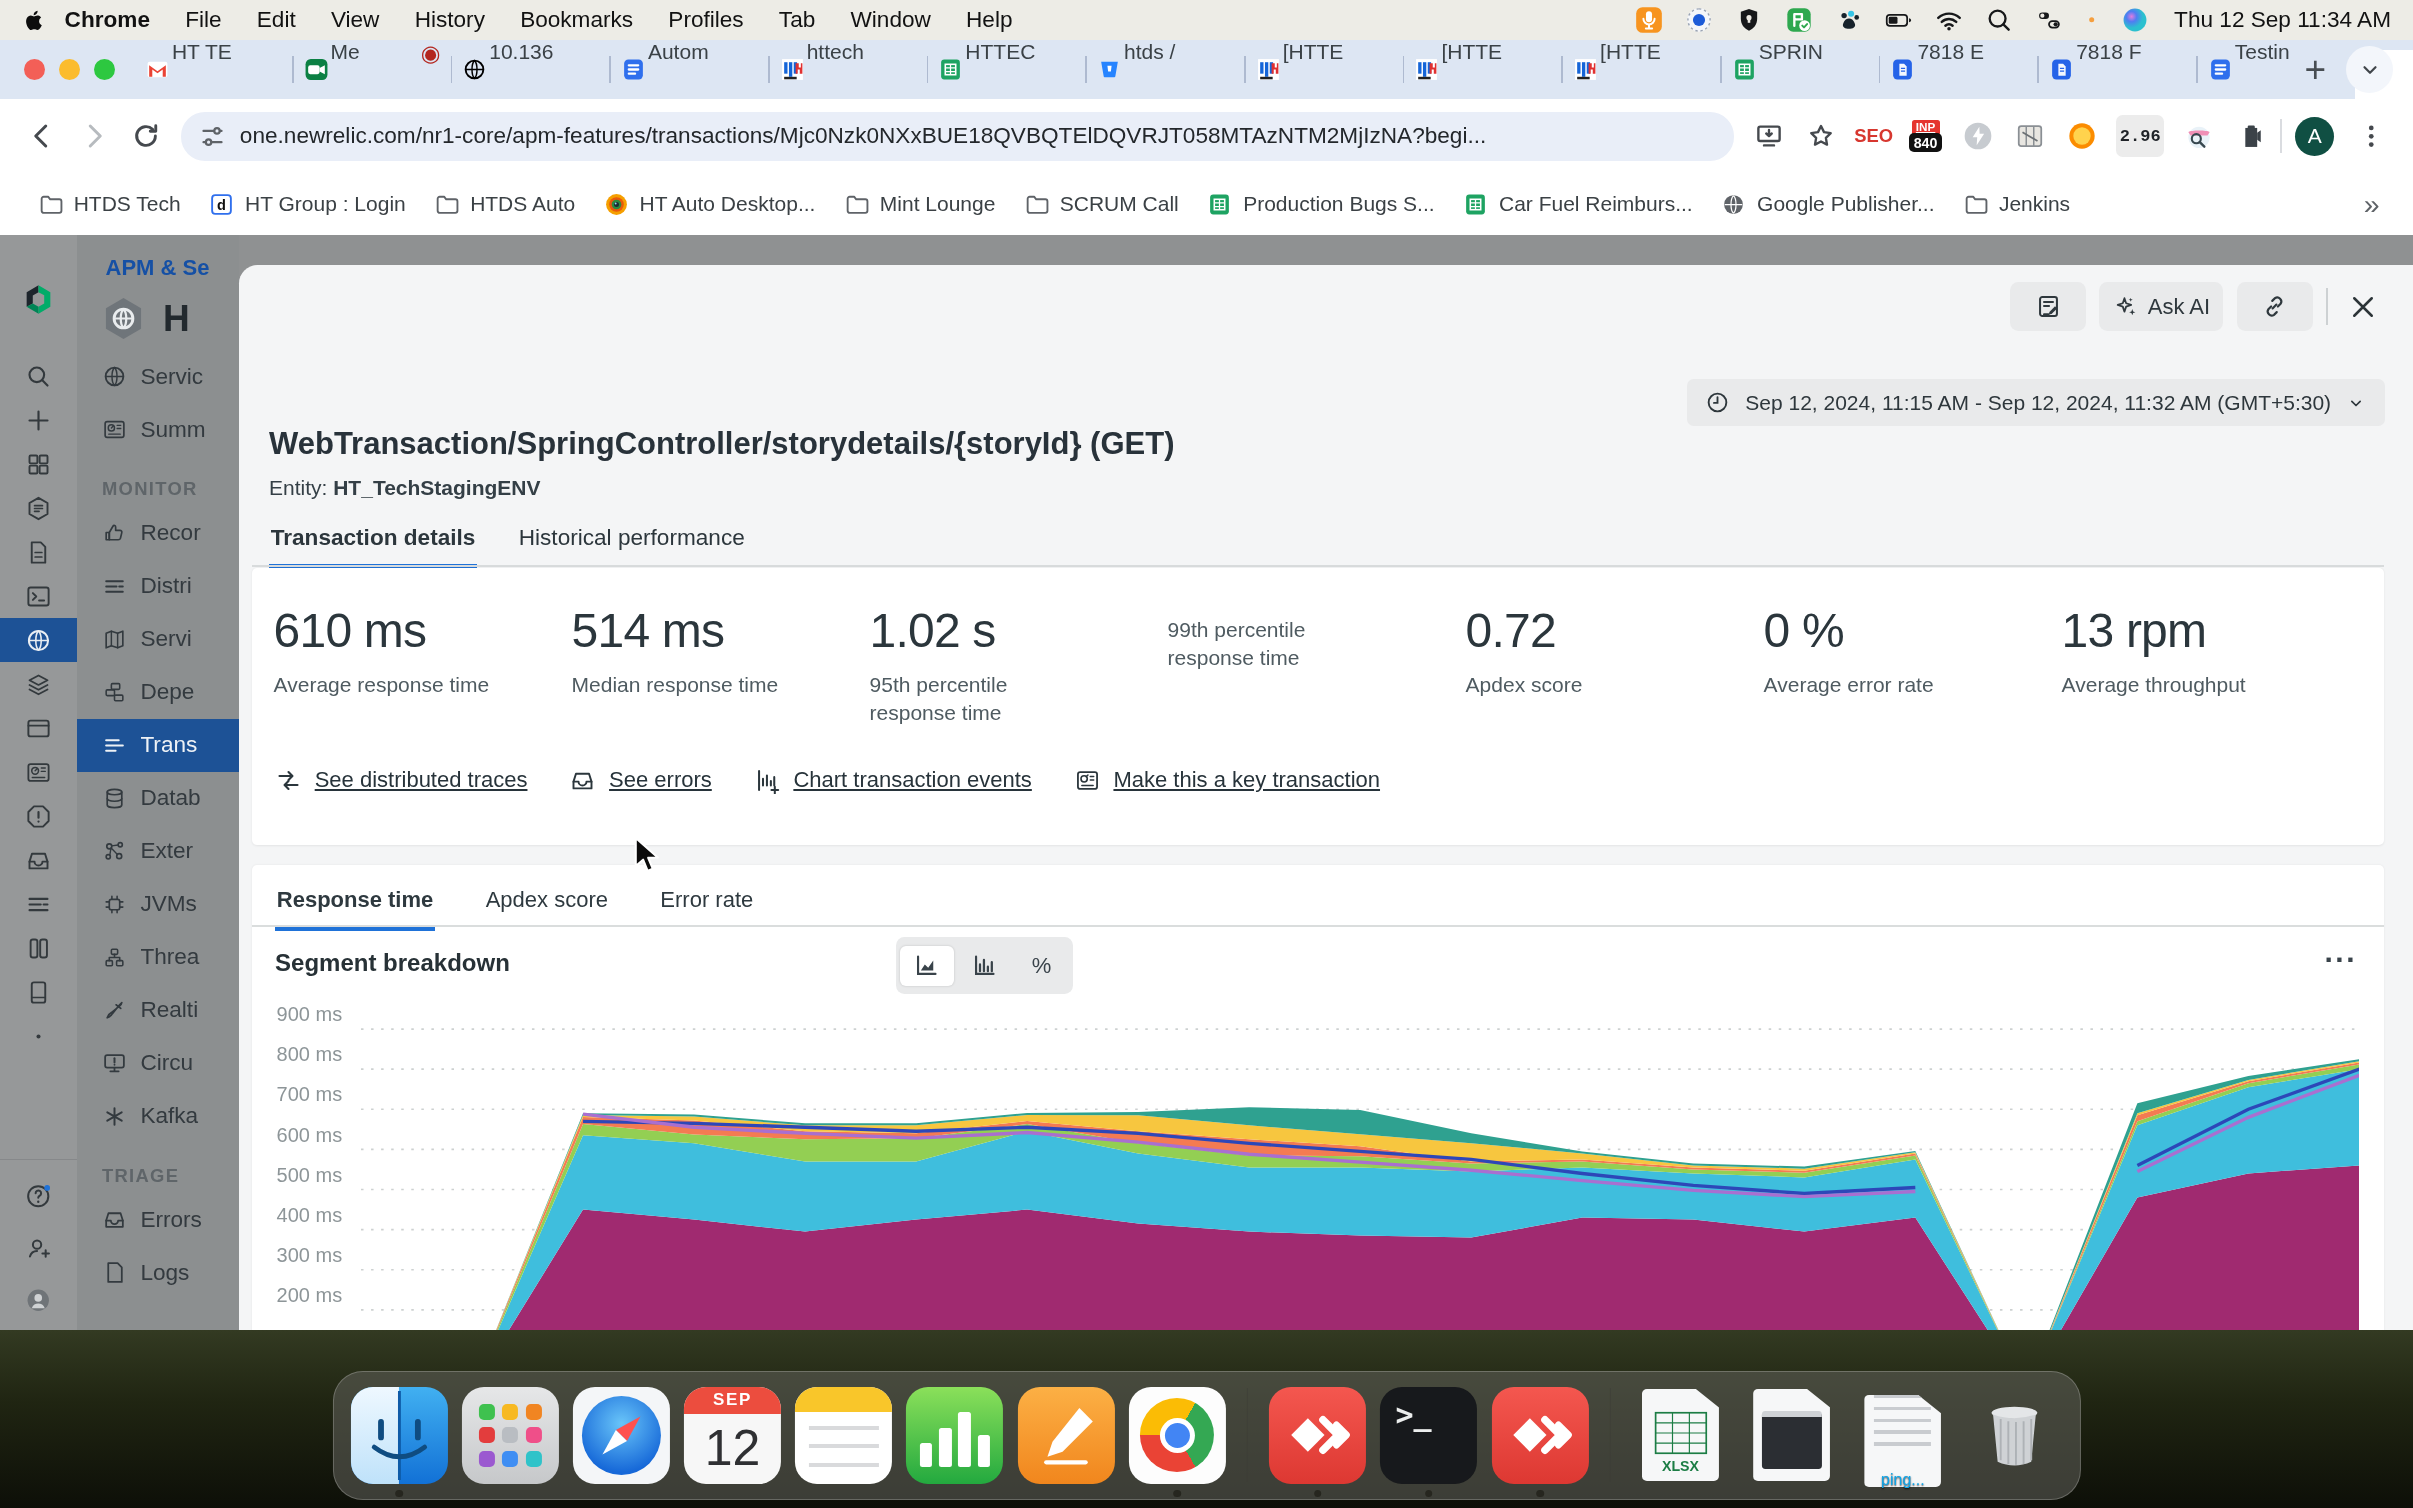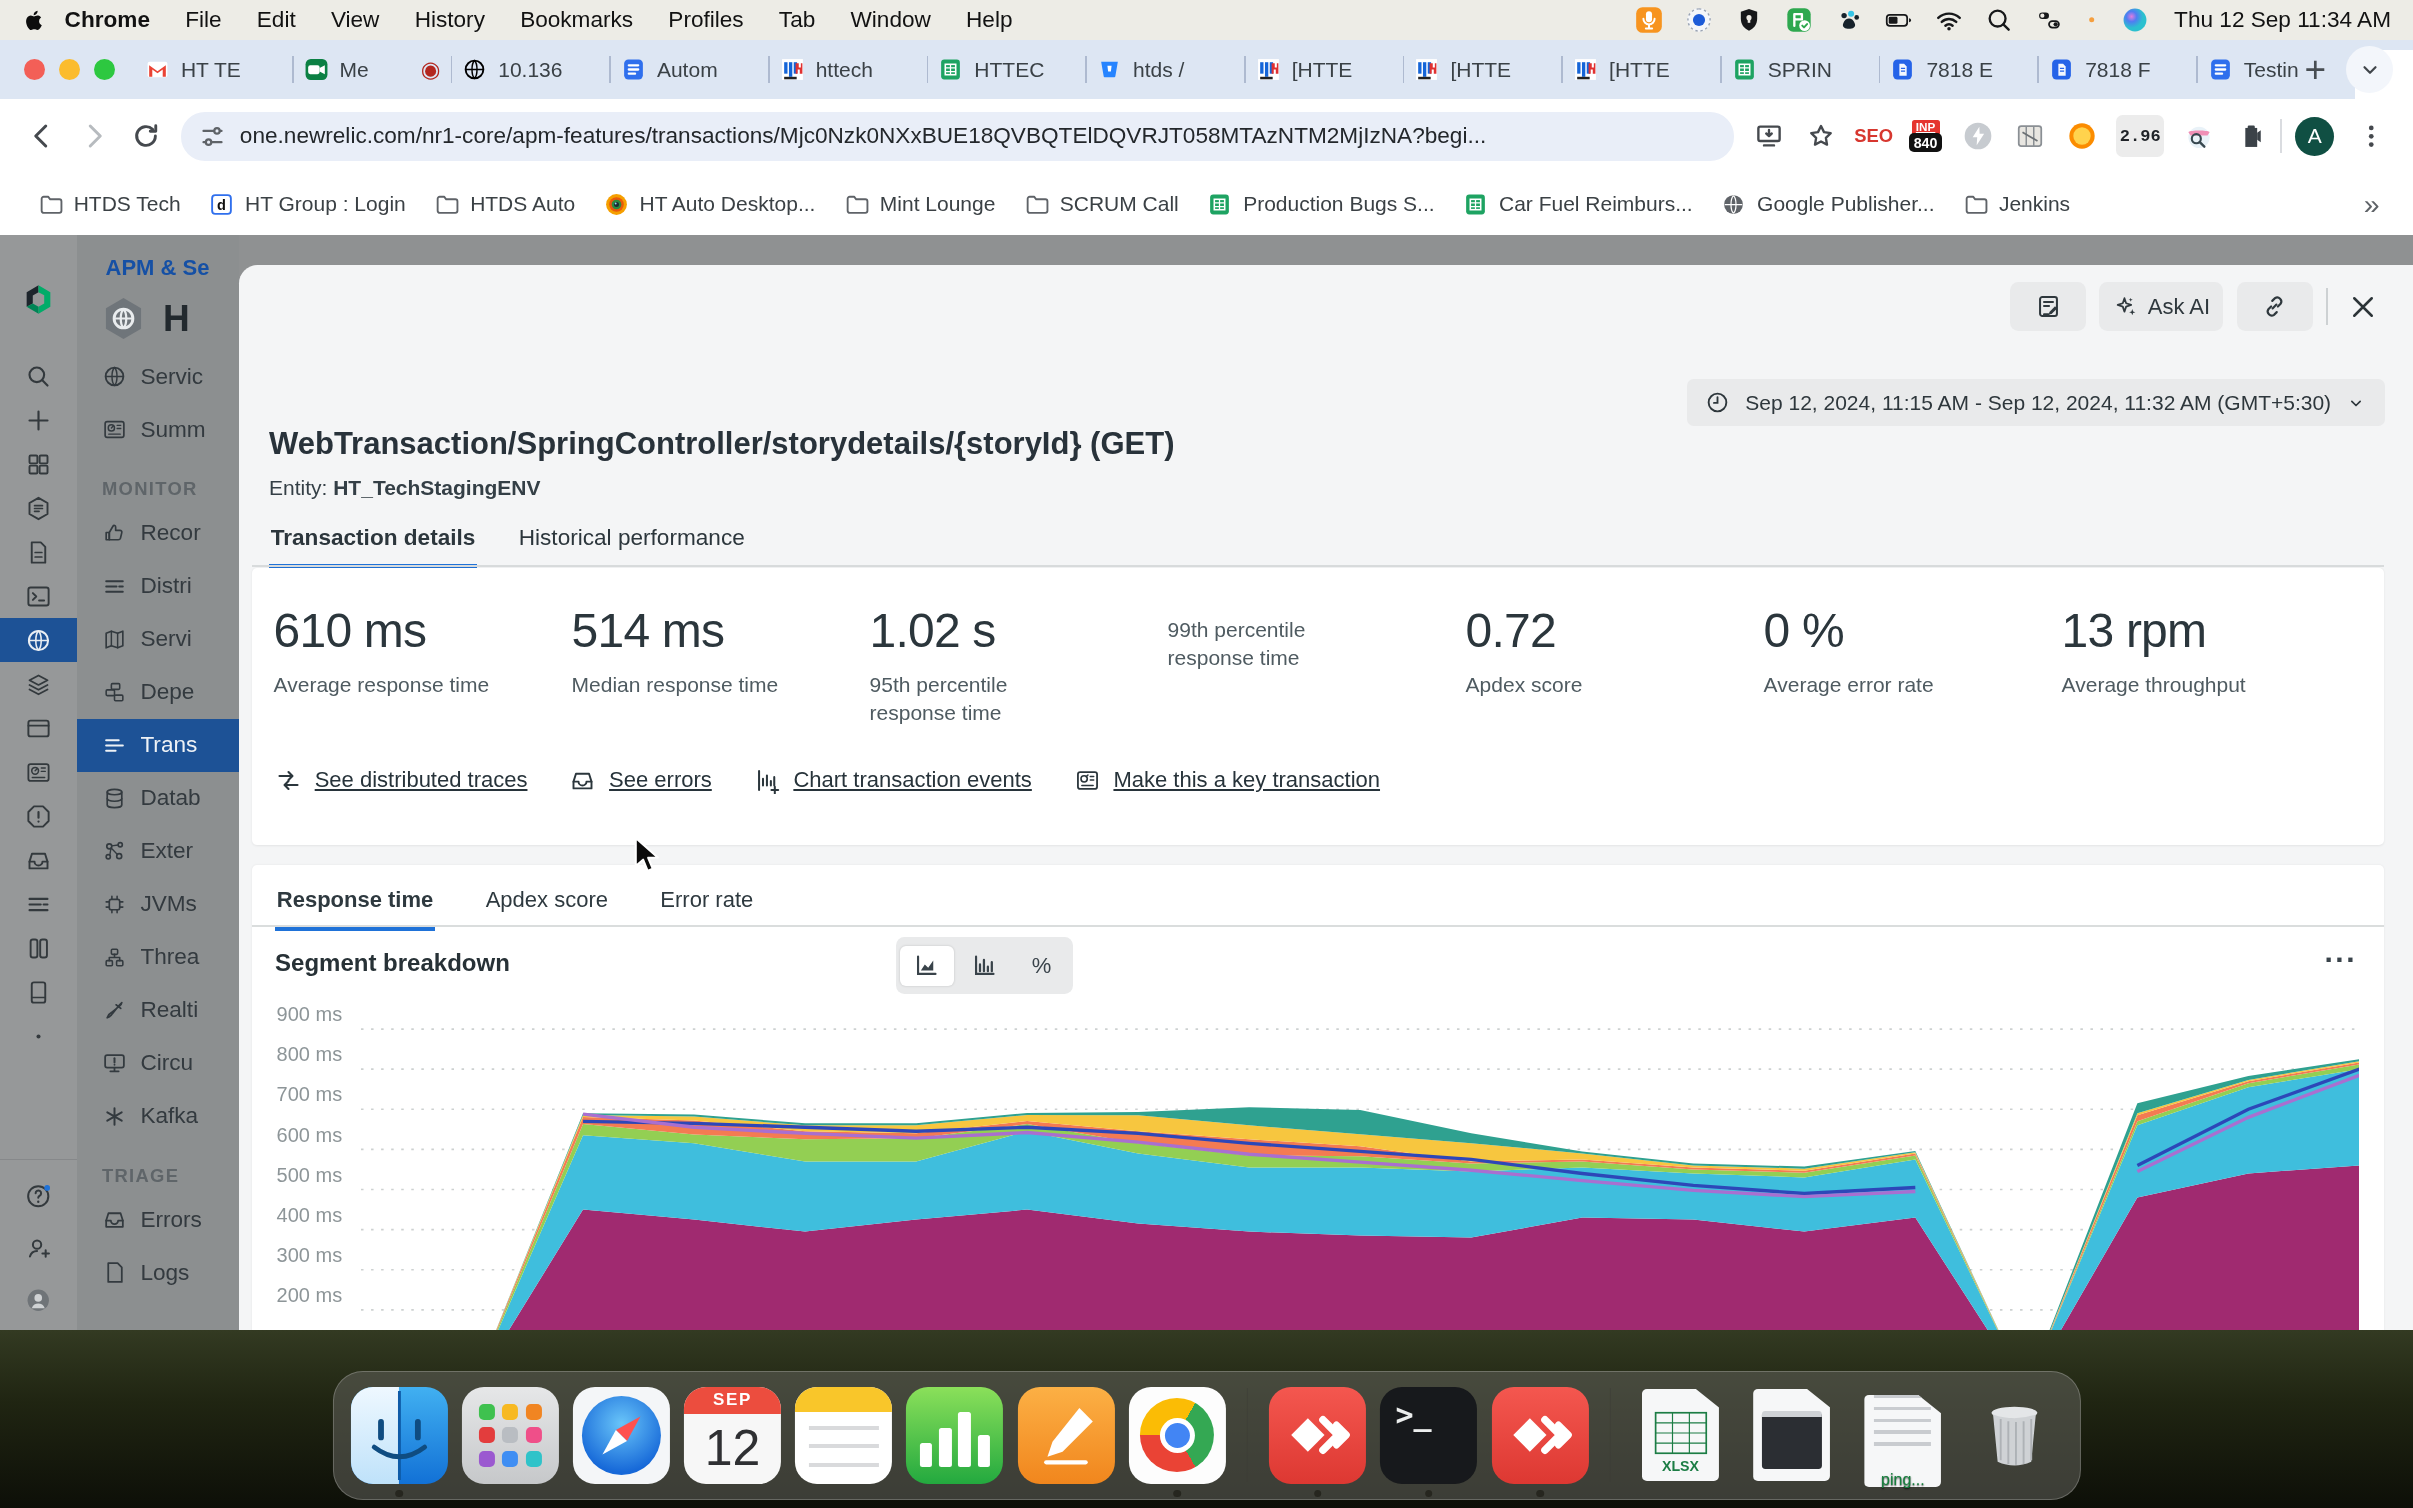--- a/index.html
+++ b/index.html
@@ -16,21 +16,21 @@
   .mb-item.app{font-weight:700;}
   #mb-right{margin-left:auto;display:flex;align-items:center;gap:22px;}
   #mb-clock{font-size:22.6px;white-space:nowrap;padding-left:3.4px;}
 
   
   #tabstrip{position:absolute;left:0;top:40px;right:0;height:59px;background:#dde6f3;
     display:flex;align-items:center;}
   #traffic{display:flex;gap:14.2px;padding:0 20px 0 23.5px;}
   .tl{width:21px;height:21px;border-radius:50%;}
   #tabs{display:flex;align-items:flex-end;height:100%;flex:1;min-width:0;}
-  .tab{display:flex;align-items:center;gap:11px;width:137px;padding:0 10px;height:100%;flex:none;min-width:0;}
+  .tab{display:flex;gap:2px;width:137px;padding:0 10px;height:100%;flex:none;min-width:0;}
   .tab-title{font-size:21px;color:#3a4146;white-space:nowrap;overflow:hidden;flex:1;}
   .tab.active{background:#fff;border-radius:15px 15px 0 0;height:49px;width:127px;padding:0 15px;}
   .tdiv{width:1.7px;height:27px;background:#aebad0;flex:none;align-self:center;}
   .rec-dot{color:#b3261e;font-size:22.6px;flex:none;}
   #newtab{font-size:37px;color:#474d52;padding:0 20px;font-weight:300;}
   #tab-search{width:47px;height:47px;border-radius:50%;background:#f3f6fb;margin:0 20px 0 auto;
     display:flex;align-items:center;justify-content:center;color:#41464b;flex:none;align-self:center;}
 
   
   #toolbar{position:absolute;left:0;top:99px;right:0;height:74px;background:#fff;
@@ -157,21 +157,21 @@
   .ch-w{width:35px;height:35px;border-radius:50%;background:#fff;display:flex;align-items:center;justify-content:center;}
   .ch-b{width:25px;height:25px;border-radius:50%;background:#4285f4;}
   .redapp{background:linear-gradient(180deg,#f4574f,#dd3832);display:flex;align-items:center;justify-content:center;}
   .term{background:#17191c;color:#eceeee;font-family:"DejaVu Sans Mono",monospace;font-size:30px;
     font-weight:700;padding:10px 0 0 15px;box-sizing:border-box;}
   .dock-file{width:77px;height:92px;margin:2.5px auto 0;position:relative;
     background:#f6f7f8;clip-path:polygon(0 0,70% 0,100% 20%,100% 100%,0 100%);border-radius:5px;}
   .df-label{position:absolute;bottom:6.7px;left:0;right:0;text-align:center;font-size:14.2px;font-weight:700;color:#1c7d45;}
   .df-lines div{height:3.4px;background:#c9ccd0;margin:8.4px 10px 0;}
   .df-shot{position:absolute;inset:22px 8.4px 11.7px;background:#2b2e33;border-radius:3.4px;border-top:6.7px solid #cfd2d6;}
-  .dock-caption{position:absolute;left:50%;transform:translateX(-50%);bottom:-5px;font-size:16px;color:#15803d;
+  .dock-caption{position:absolute;left:50%;transform:translateX(-50%);bottom:-5px;font-size:16px;color:#0ea5e9;
     text-shadow:0 0.8px 1.7px rgba(0,0,0,.8);white-space:nowrap;}
   .trash{display:flex;align-items:center;justify-content:center;}
 
   #cursor{position:absolute;left:634px;top:836px;}
 </style>
 </head>
 <body>
 
 <div id="screen">
 

